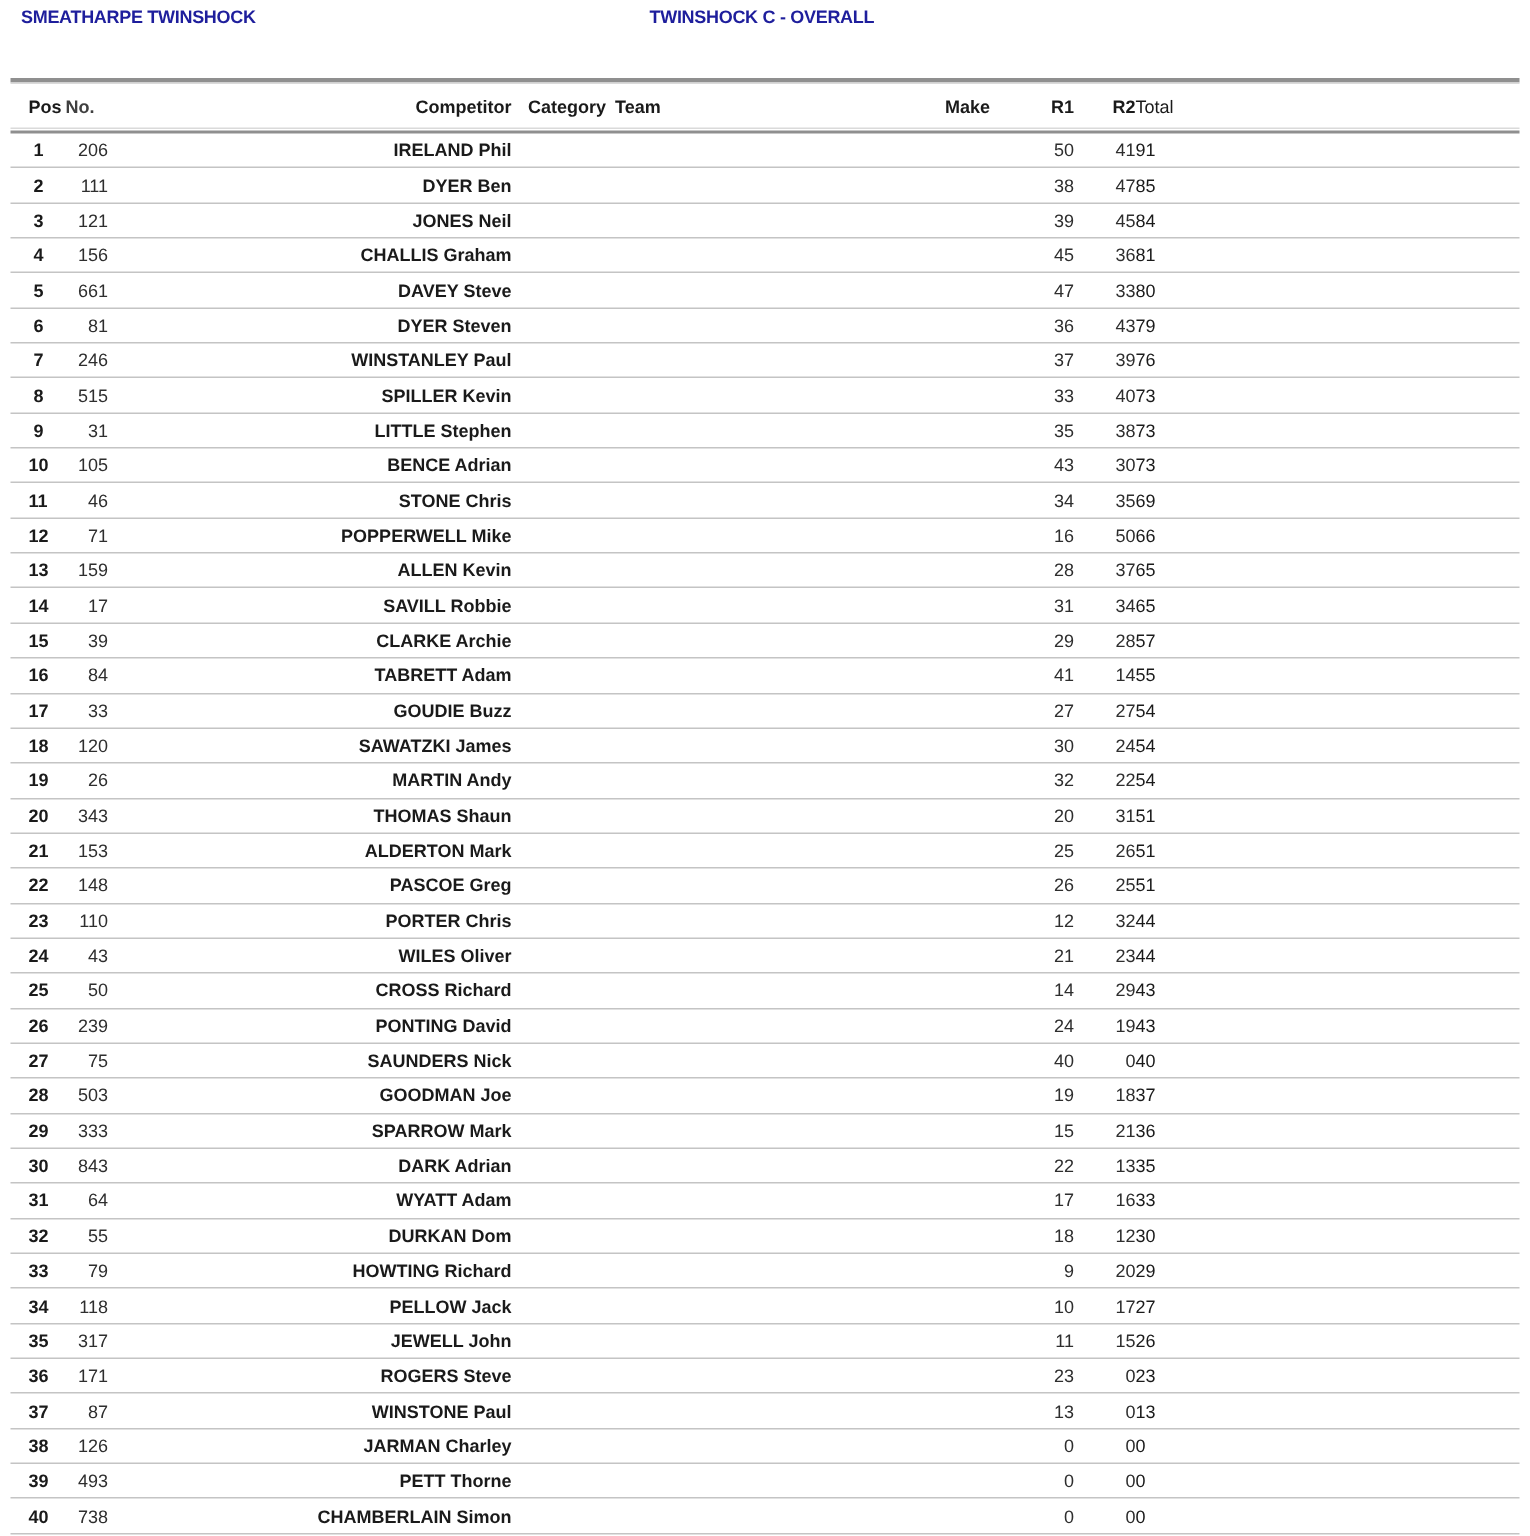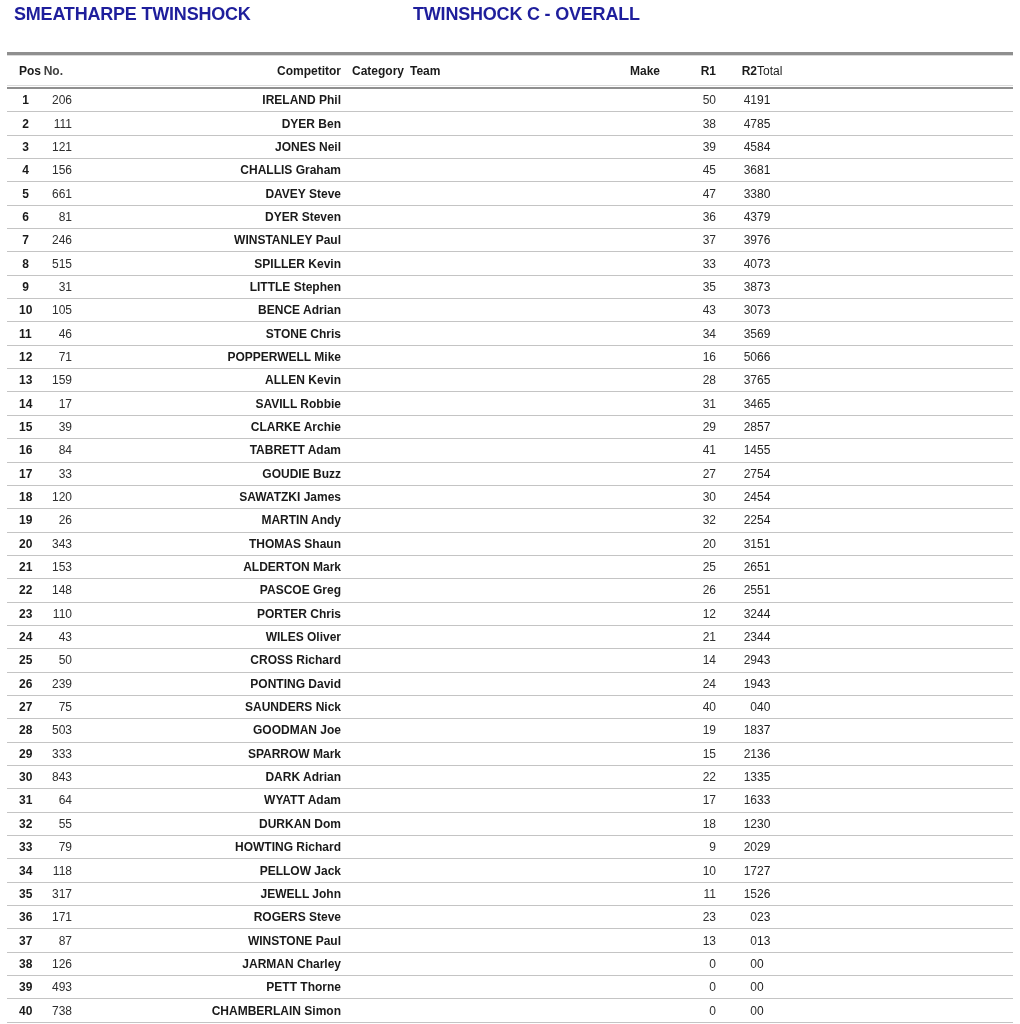--- a/index.html
+++ b/index.html
@@ -18,28 +18,28 @@
   }
 
   
   .titlebar {
     position: relative;
     height: 52px;
   }
   .title {
     position: absolute;
     top: 4px;
-    font-size: 18px;
+    font-size: 12px;
     font-weight: bold;
     color: #1e1e9c;
     white-space: nowrap;
     letter-spacing: -0.2px;
   }
   .title-left  { left: 7px; }
-  .title-center{ left: 406px; }
+  .title-center{ left: 426px; }
 
   
   .rule-top {
     height: 4px;
     border-top: 3px solid #8f8f8f;
     border-bottom: 1px solid #dadada;
   }
   .rule-mid {
     height: 4px;
     border-top: 1px solid #dadada;

